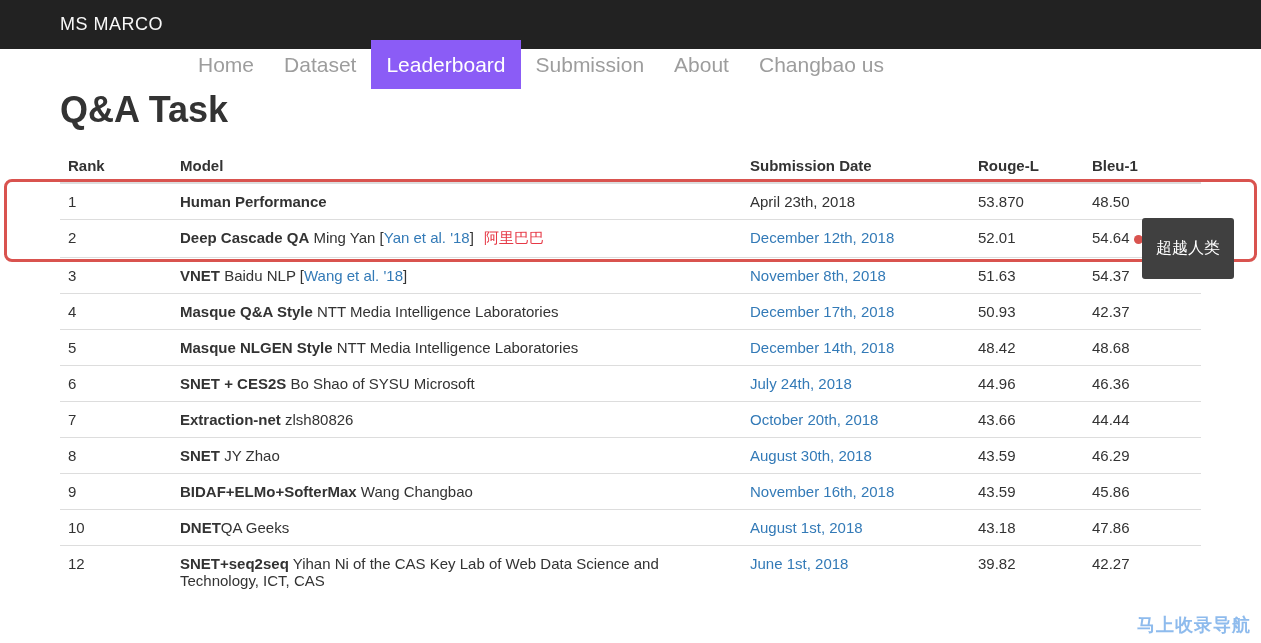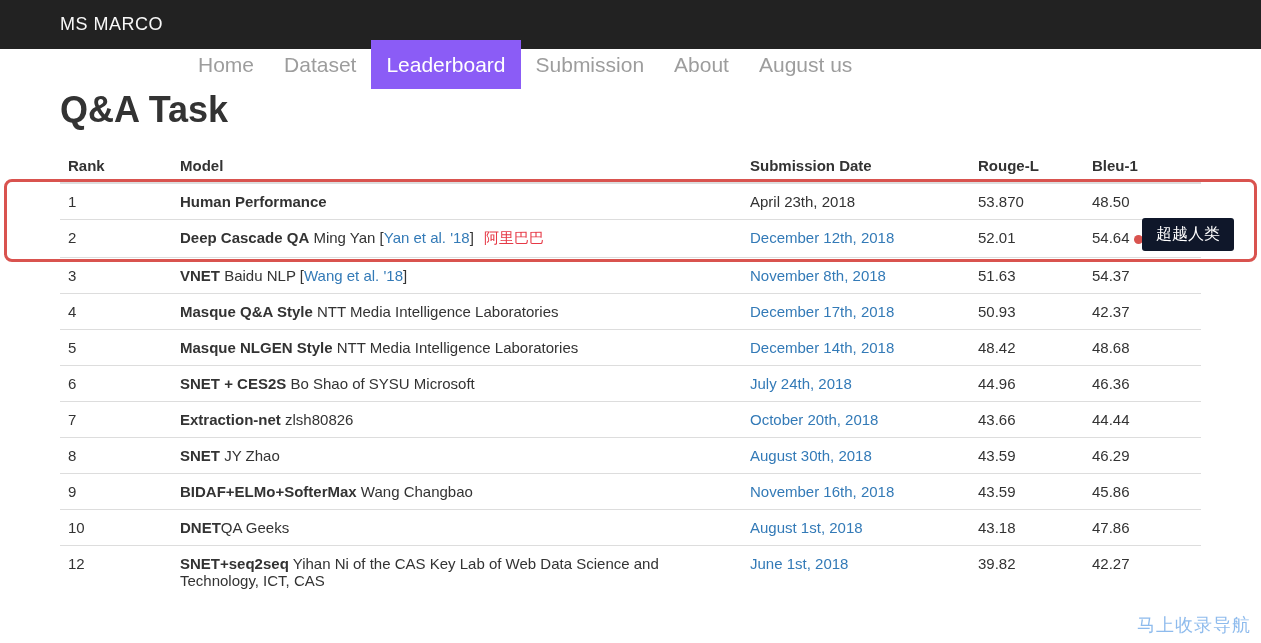--- a/index.html
+++ b/index.html
@@ -82,51 +82,51 @@
   .red-dot {
     display: inline-block;
     width: 9px; height: 9px;
     background: #d9534f;
     border-radius: 50%;
     margin-left: 4px;
     vertical-align: middle;
   }
   .badge-surpass {
     position: absolute;
-    background: #0f172a;
+    background: #404040;
     color: #fff;
     font-size: 16px;
-    padding: 6px 14px;
+    padding: 20px 14px;
     border-radius: 3px;
     white-space: nowrap;
   }
   .watermark {
     position: fixed;
     right: 10px;
     bottom: 6px;
     font-size: 18px;
-    font-weight: 400;
+    font-weight: 700;
     color: rgba(30,120,220,0.5);
     letter-spacing: 1px;
     pointer-events: none;
   }
   .table-wrap { position: relative; }
 </style>
 </head>
 <body>
 
 <div class="navbar">
   <div class="brand">MS MARCO</div>
   <div class="nav-items" id="nav-items">
       <div class="nav-item">Home</div>
       <div class="nav-item">Dataset</div>
       <div class="nav-item active">Leaderboard</div>
       <div class="nav-item">Submission</div>
       <div class="nav-item">About</div>
-      <div class="nav-item">August us</div>
+      <div class="nav-item">Changbao us</div>
     </div>
 </div>
 
 <div class="container">
   <h1 class="page-title">Q&amp;A Task</h1>
 
   <div class="table-wrap">
     <table>
       <thead>
         <tr>

